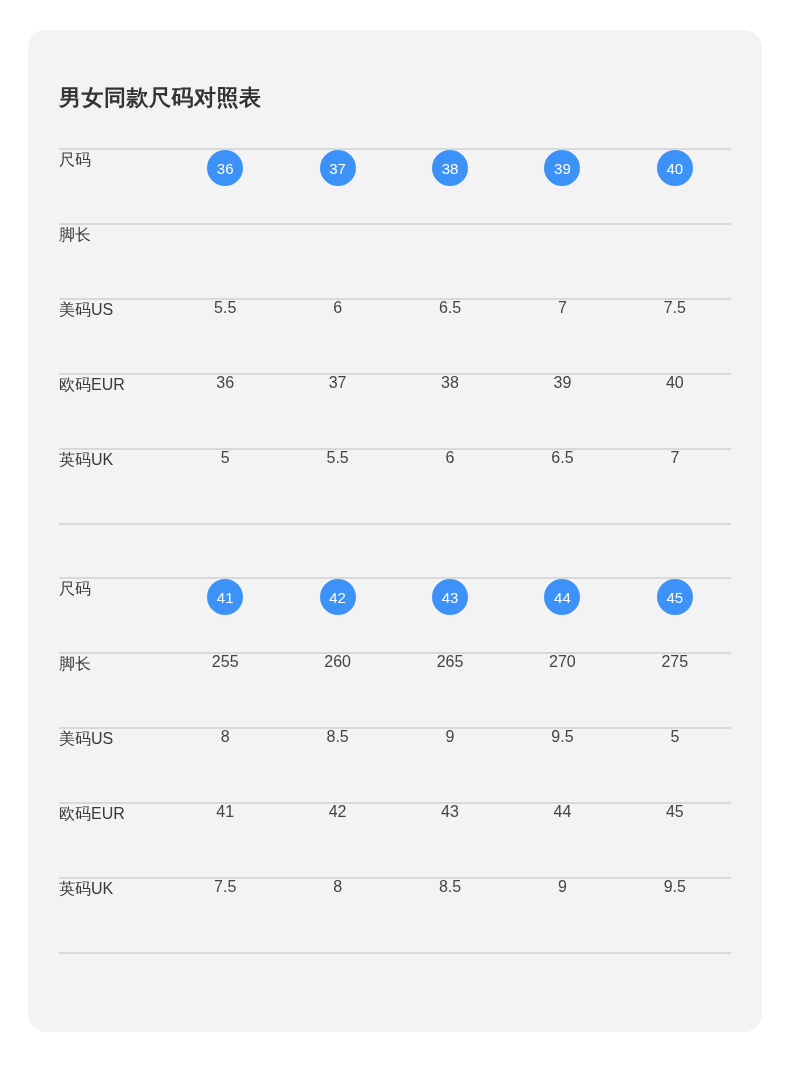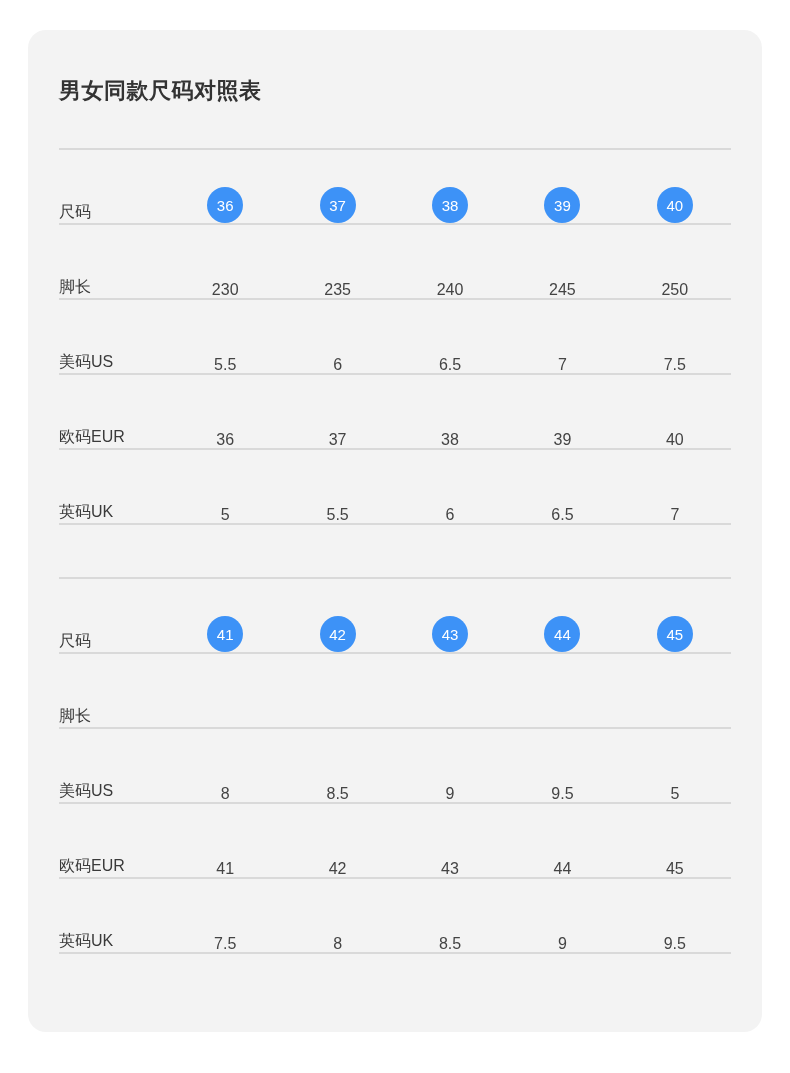--- a/index.html
+++ b/index.html
@@ -26,21 +26,21 @@
     top: 30px;
     width: 734px;
     height: 1002px;
     background: #f3f3f3;
     border-radius: 18px;
     box-sizing: border-box;
   }
   .card-title {
     position: absolute;
     left: 31px;
-    top: 50px;
+    top: 57px;
     font-size: 22px;
     font-weight: bold;
     color: #333333;
     letter-spacing: 0.5px;
     line-height: 1;
     white-space: nowrap;
   }
   
   .size-table {
     position: absolute;
@@ -52,21 +52,21 @@
 
   .divider {
     height: 2px;
     background: #d9d9d9;
     width: 100%;
   }
   .trow {
     position: relative;
     height: 73px;
     display: flex;
-    align-items: flex-end;
+    align-items: flex-start;
   }
   .rlabel {
     width: 110px;
     flex: 0 0 110px;
     font-size: 16px;
     color: #3a3a3a;
     text-align: left;
     white-space: nowrap;
     padding-left: 0px;
   }
@@ -130,27 +130,20 @@
             </div>
           <div class="badge-cell">
               <div class="badge">40</div>
             </div>
         </div>
       </div>
       <div class="divider"></div>
 
       <div class="trow">
         <div class="rlabel">脚长</div>
-        <div class="cells">
-          <div class="cell">230</div>
-          <div class="cell">235</div>
-          <div class="cell">240</div>
-          <div class="cell">245</div>
-          <div class="cell">250</div>
-        </div>
       </div>
       <div class="divider"></div>
 
       <div class="trow">
         <div class="rlabel">美码US</div>
         <div class="cells">
           <div class="cell">5.5</div>
           <div class="cell">6</div>
           <div class="cell">6.5</div>
           <div class="cell">7</div>
@@ -204,20 +197,27 @@
             </div>
           <div class="badge-cell">
               <div class="badge">45</div>
             </div>
         </div>
       </div>
       <div class="divider"></div>
 
       <div class="trow">
         <div class="rlabel">脚长</div>
+        <div class="cells">
+          <div class="cell">255</div>
+          <div class="cell">260</div>
+          <div class="cell">265</div>
+          <div class="cell">270</div>
+          <div class="cell">275</div>
+        </div>
       </div>
       <div class="divider"></div>
 
       <div class="trow">
         <div class="rlabel">美码US</div>
         <div class="cells">
           <div class="cell">8</div>
           <div class="cell">8.5</div>
           <div class="cell">9</div>
           <div class="cell">9.5</div>

